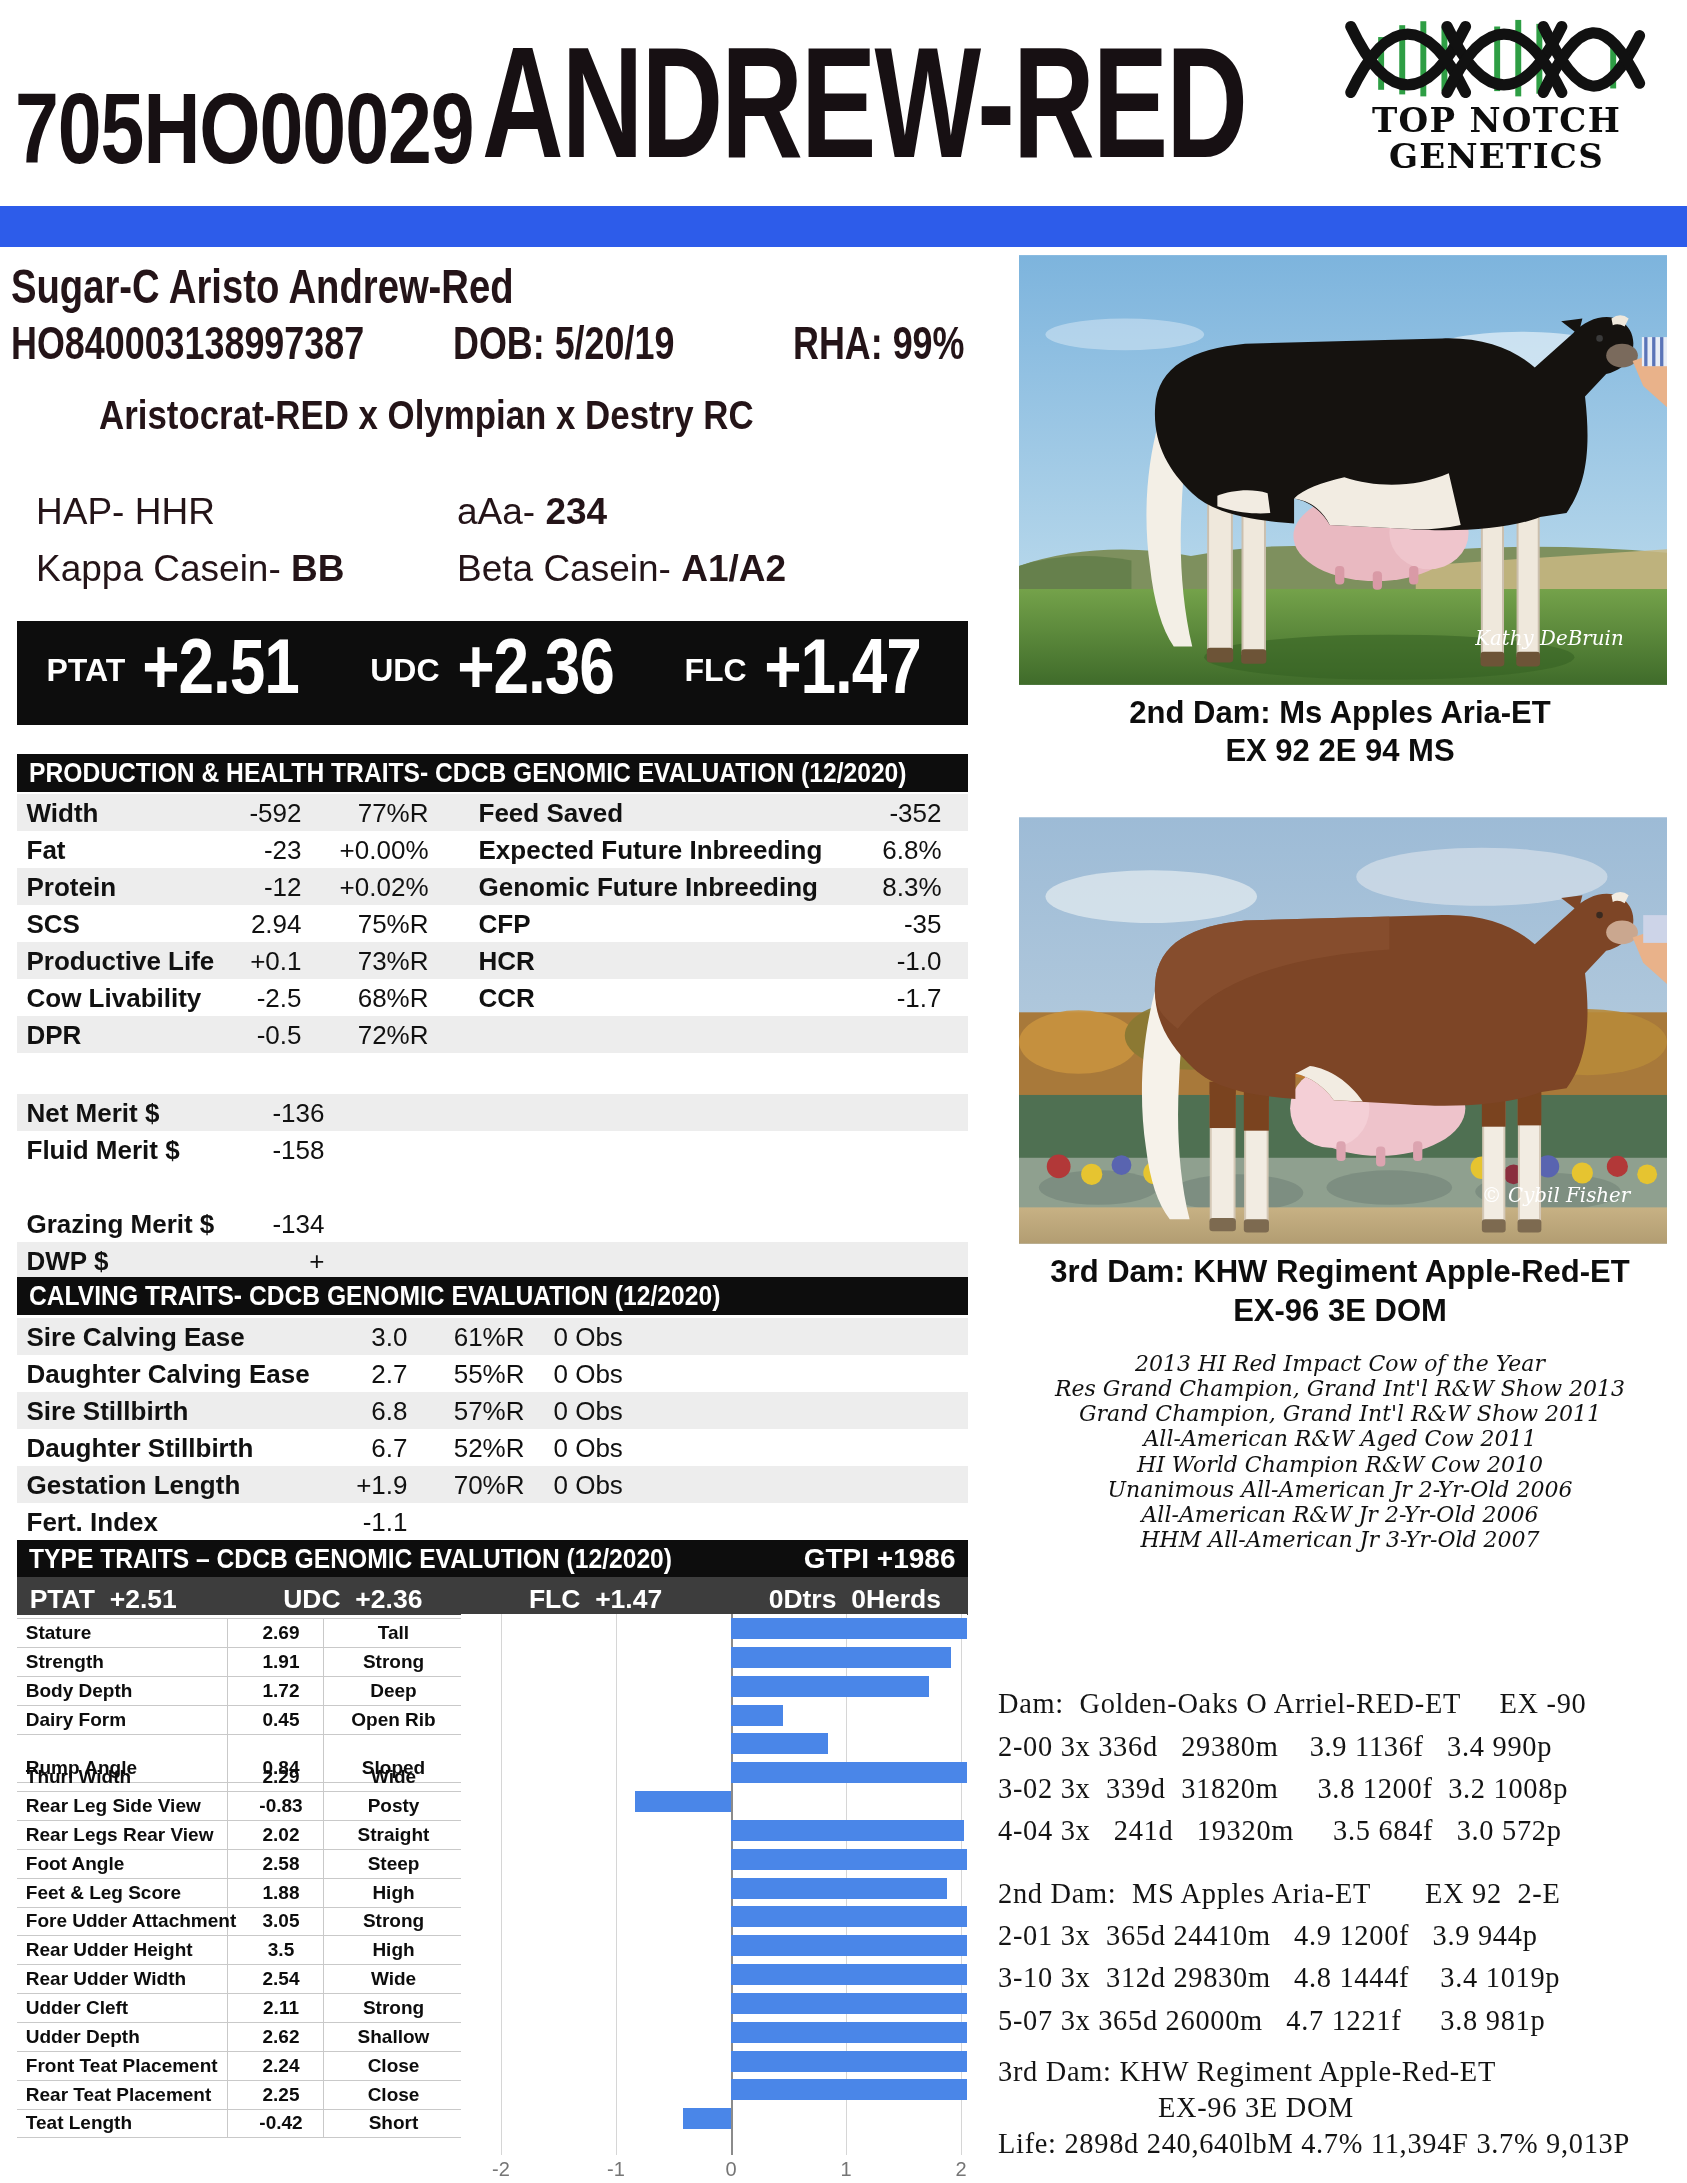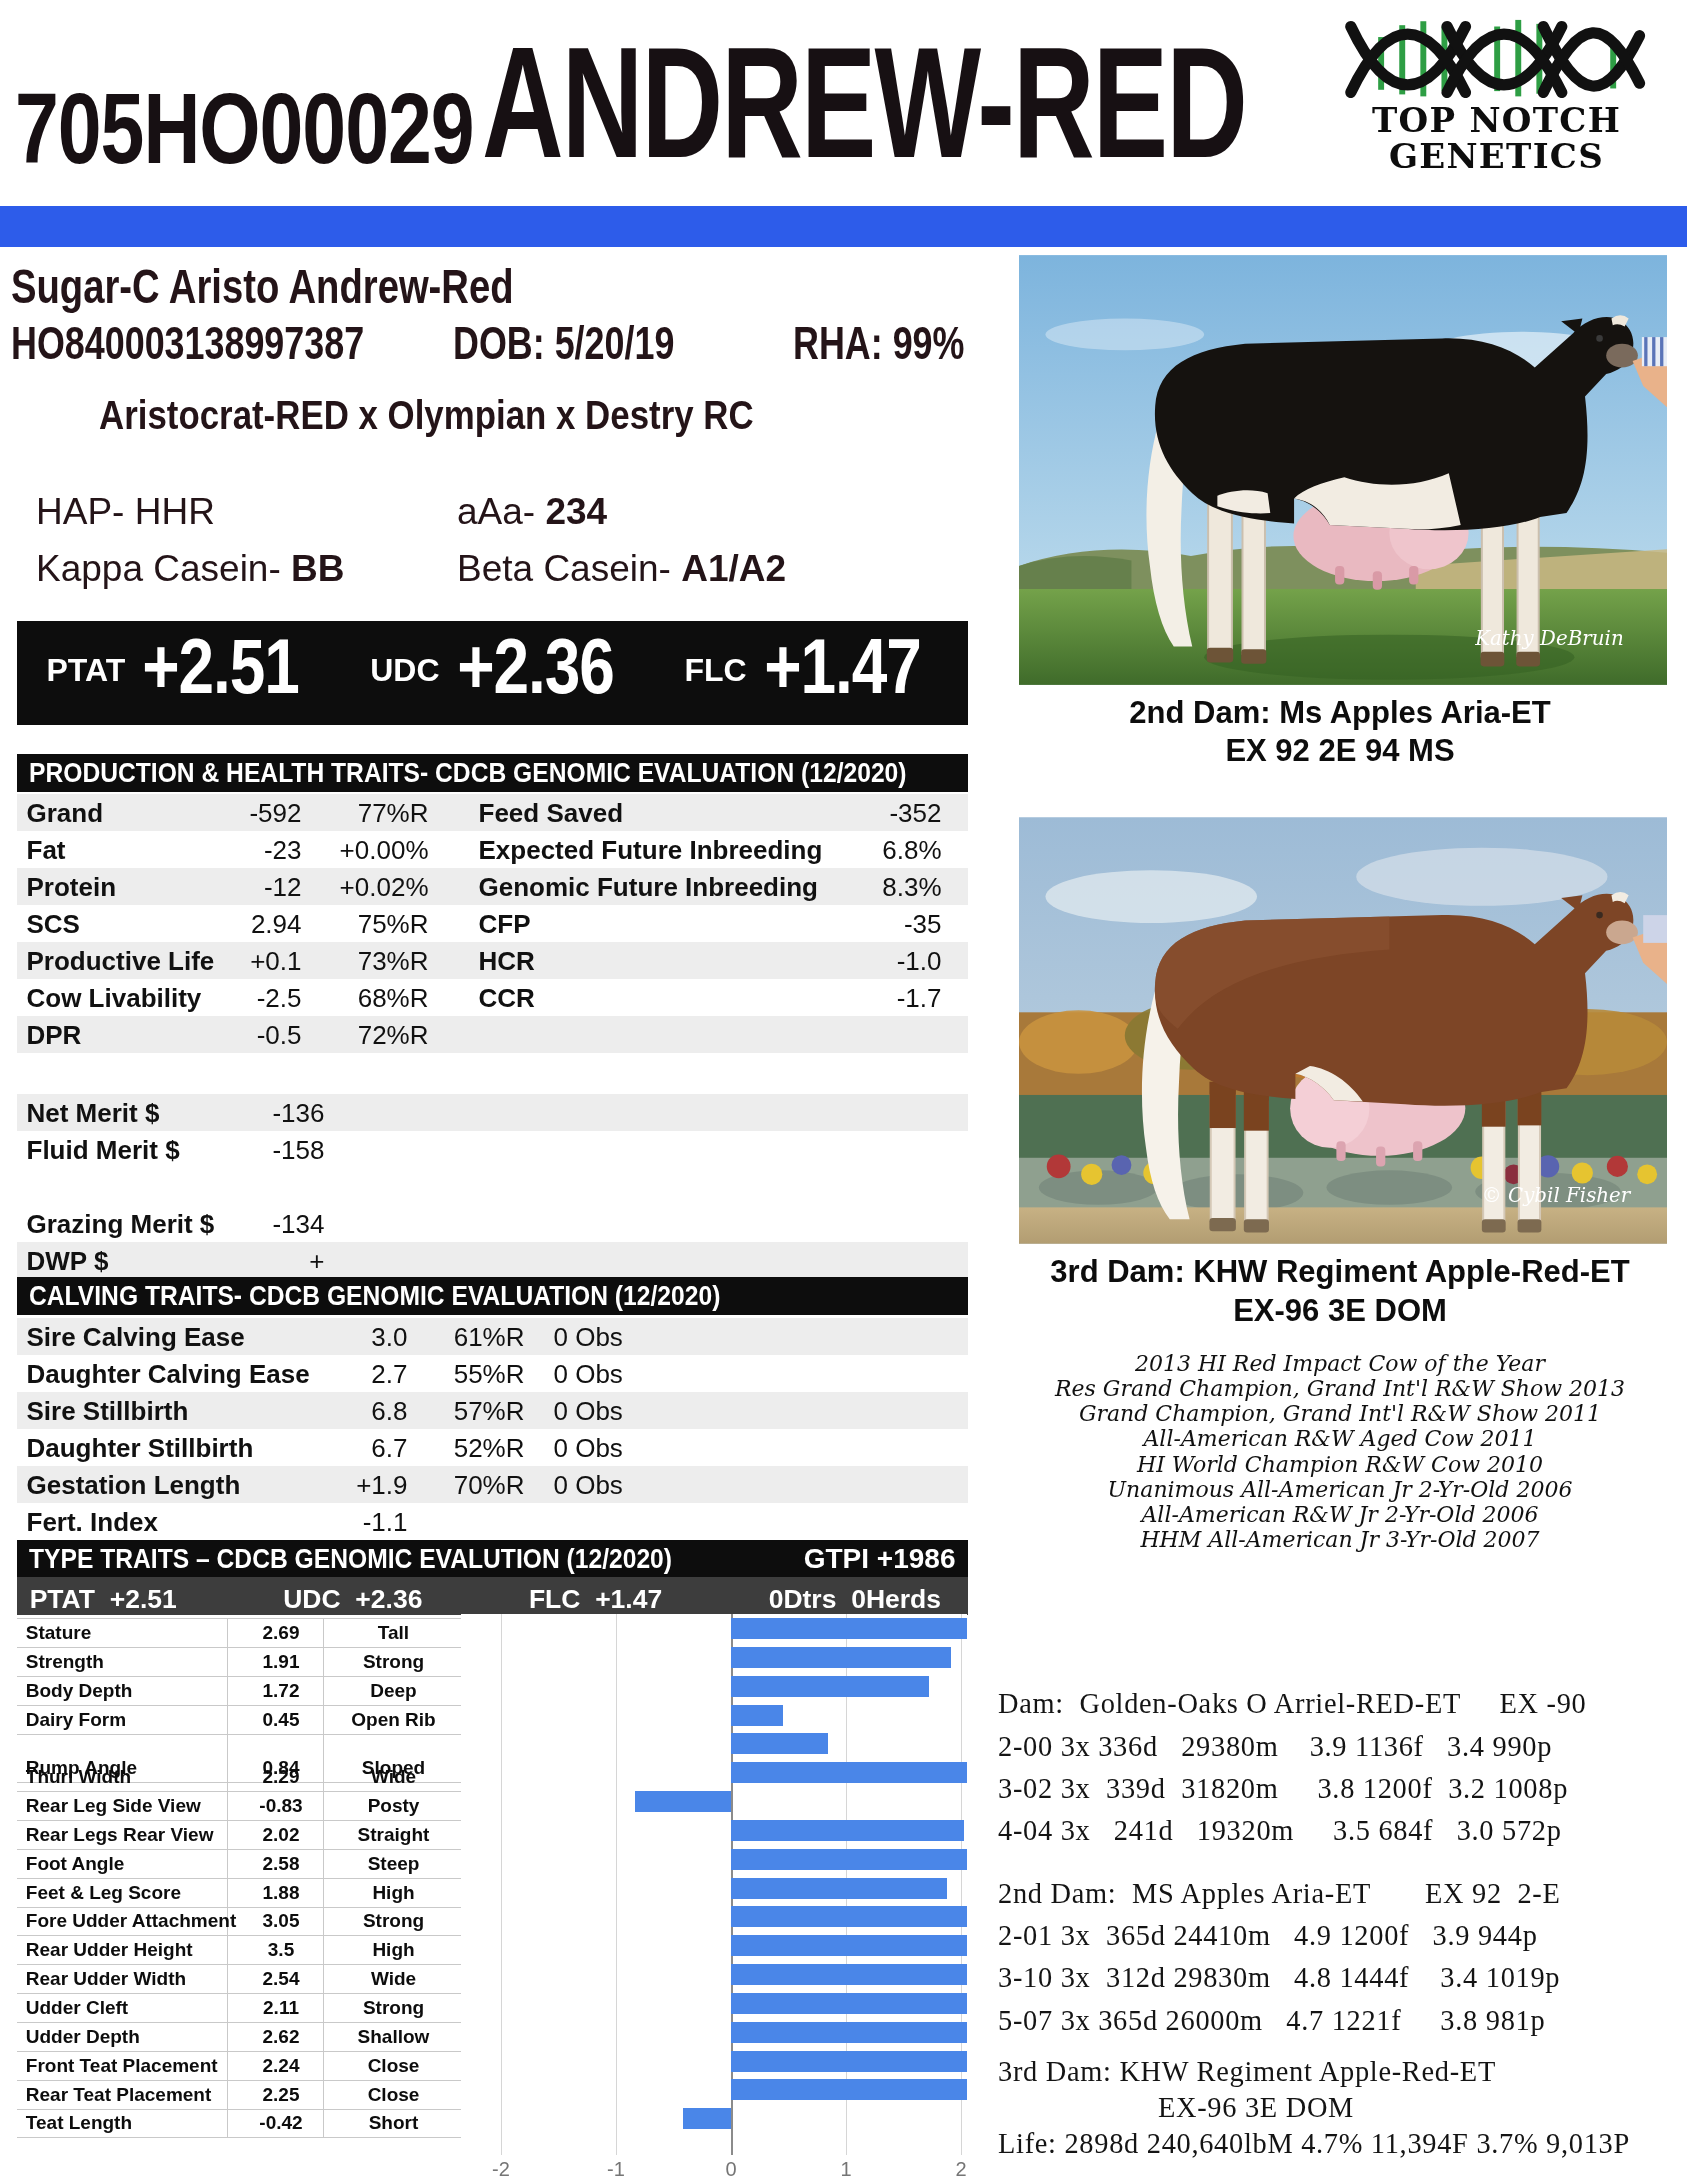--- a/index.html
+++ b/index.html
@@ -150,21 +150,21 @@
     <div class="bgrp">
       <span class="blab">FLC</span>
       <span class="bval condc">+1.47</span>
     </div>
   </div>
 
   <div class="abs sechead" style="top:754px">
     <span class="cond" style="transform:scaleX(.88)">PRODUCTION &amp; HEALTH TRAITS- CDCB GENOMIC EVALUATION (12/2020)</span>
   </div>
   <div class="abs prow gray" style="top:794px">
-    <span class="pl">Grand</span>
+    <span class="pl">Width</span>
       <span class="pv1">-592</span>
       <span class="pv2">77%R</span>
       <span class="prl">Feed Saved</span>
       <span class="prv">-352</span>
   </div>
   <div class="abs prow" style="top:831px">
     <span class="pl">Fat</span>
       <span class="pv1">-23</span>
       <span class="pv2">+0.00%</span>
       <span class="prl">Expected Future Inbreeding</span>

